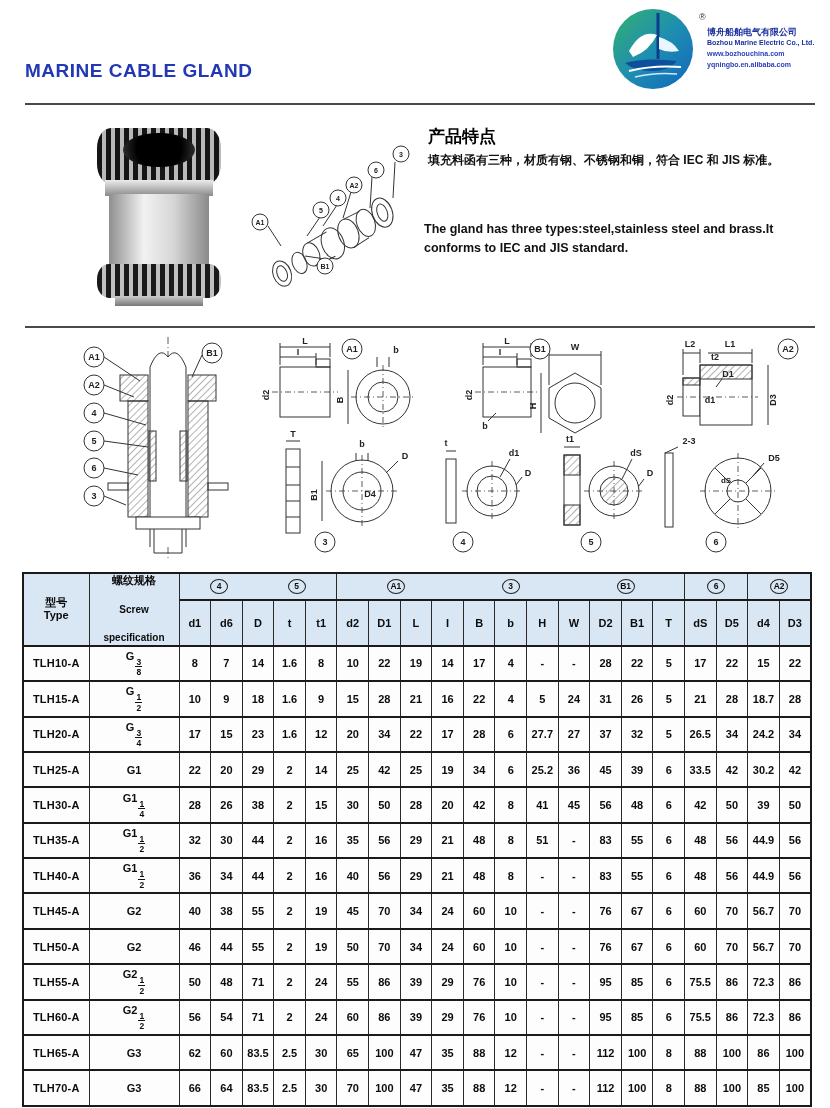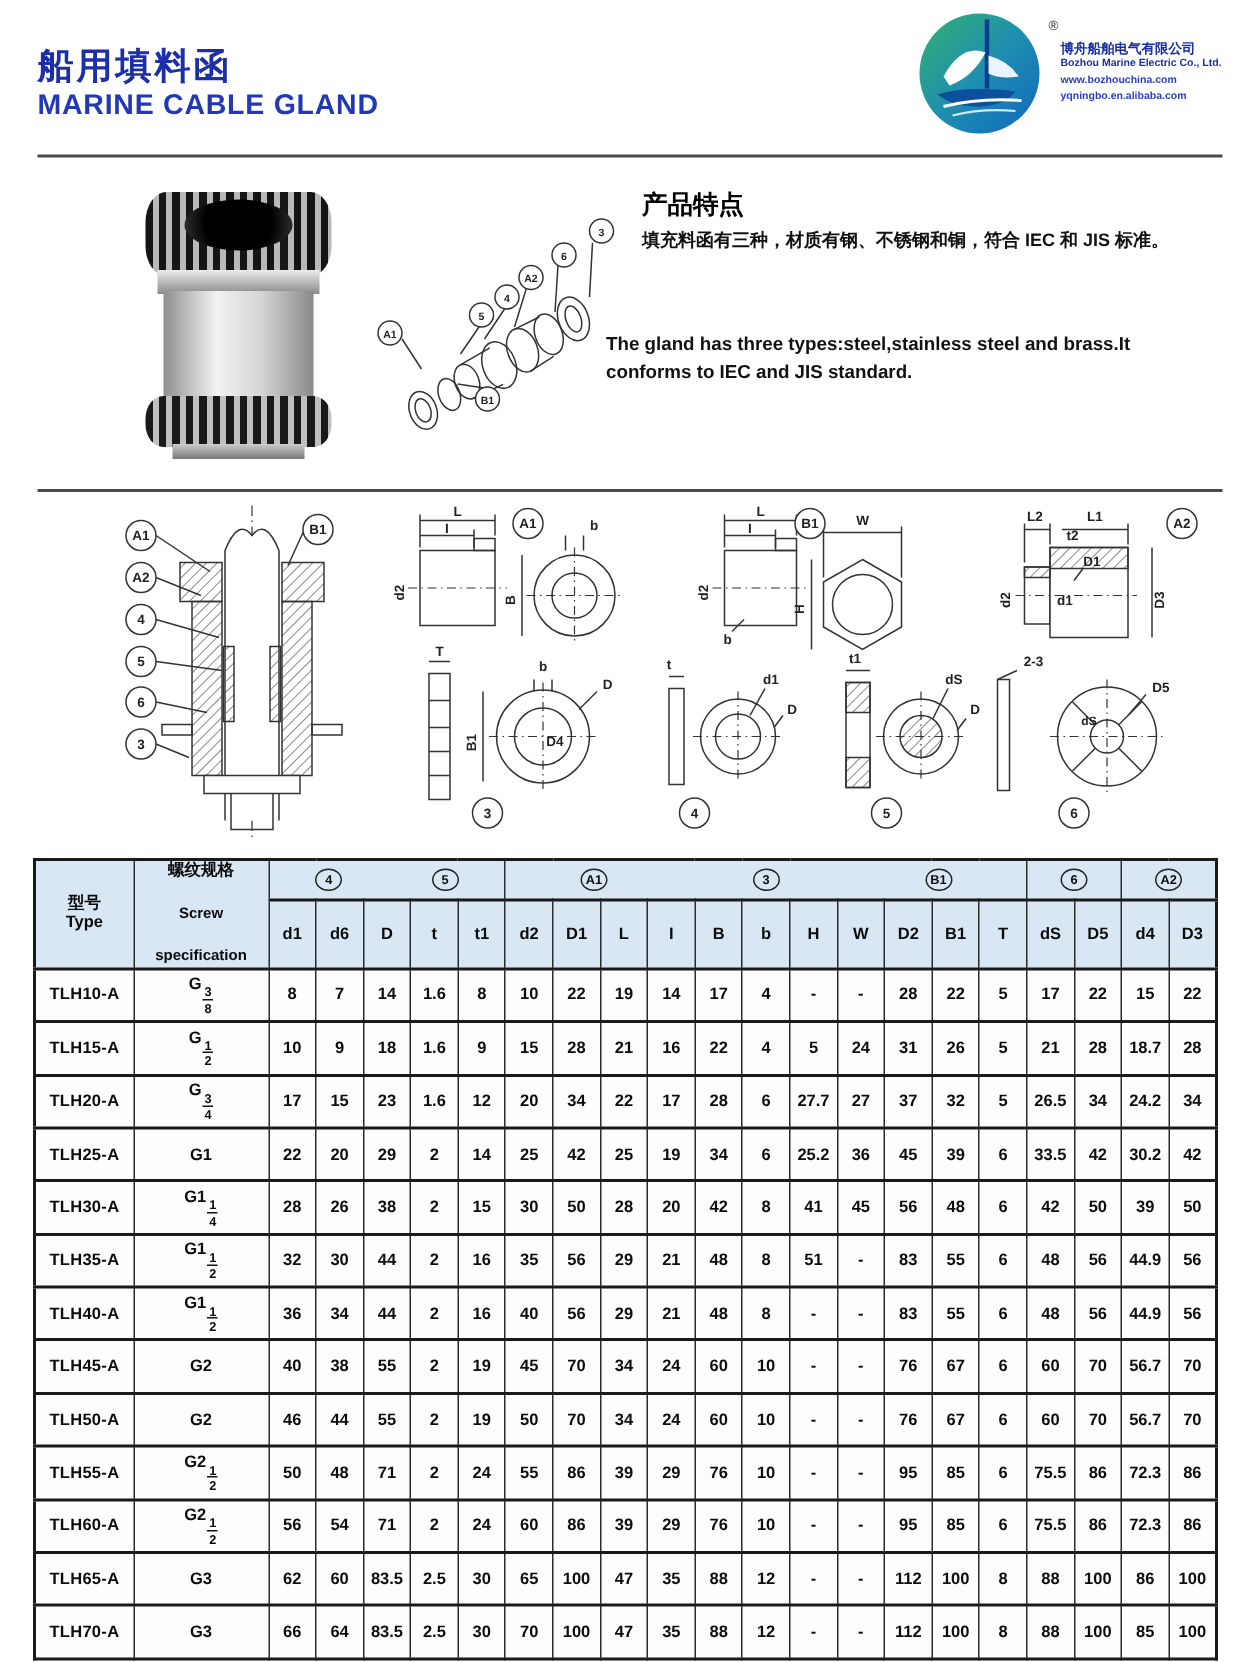--- a/index.html
+++ b/index.html
@@ -27,21 +27,21 @@
   .ph-body{position:absolute;left:24px;top:66px;width:100px;height:72px;
            background:linear-gradient(90deg,#8f8f8f,#f2f2f2 35%,#d5d5d5 65%,#8a8a8a);}
   .ph-bottom{position:absolute;left:12px;top:136px;width:124px;height:34px;border-radius:12px/15px;
              background:repeating-linear-gradient(90deg,#1a1a1a 0 5px,#c0c0c0 5px 9px);}
   .ph-base{position:absolute;left:30px;top:168px;width:88px;height:10px;
            background:linear-gradient(180deg,#cccccc,#777777);}
   
   .feat-zh-h{position:absolute;left:428px;top:125px;font-size:17px;font-weight:700;color:#000;}
   .feat-zh-b{position:absolute;left:428px;top:152px;width:392px;font-size:12px;font-weight:600;color:#111;line-height:1.45;}
   .feat-en-h{position:absolute;left:428px;top:188px;font-size:21px;font-weight:700;color:#000;}
-  .feat-en-b{position:absolute;left:404px;top:220px;width:392px;font-size:12.5px;font-weight:600;color:#111;line-height:1.5;}
+  .feat-en-b{position:absolute;left:424px;top:220px;width:392px;font-size:12.5px;font-weight:600;color:#111;line-height:1.5;}
   
   .exploded{position:absolute;left:243px;top:138px;}
   .drawings{position:absolute;left:22px;top:335px;}
   svg text{font-family:"Liberation Sans",sans-serif;}
   
   table.spec{position:absolute;left:22px;top:572px;width:790px;border-collapse:collapse;table-layout:fixed;
              font-size:11px;font-weight:700;color:#0c0c0c;}
   table.spec th,table.spec td{border-left:1px solid #2a2a2a;text-align:center;vertical-align:middle;padding:0 1px;}
   table.spec tr{border-top:2px solid #1a1a1a;}
   table.spec{border:2px solid #1a1a1a;}
@@ -57,21 +57,20 @@
   .frac{display:inline-flex;flex-direction:column;align-items:center;line-height:1;font-size:8.5px;
         vertical-align:-5px;margin-left:1px;}
   .frac .num{border-bottom:1px solid #111;padding:0 1px;}
   .frac .den{padding-top:1px;}
 </style>
 </head>
 <body>
 
 <div class="page">
 
-  <div class="title-zh">船用填料函</div>
   <div class="title-en">MARINE CABLE GLAND</div>
 
   <svg class="logo" viewBox="0 0 84 84" width="84" height="84">
     <defs>
       <linearGradient id="lg" x1="0" y1="0" x2="1" y2="1">
         <stop offset="0" stop-color="#34b06e"></stop>
           <stop offset="0.5" stop-color="#1e8fb0"></stop>
           <stop offset="1" stop-color="#1166bd"></stop>
       </linearGradient>
     </defs>

